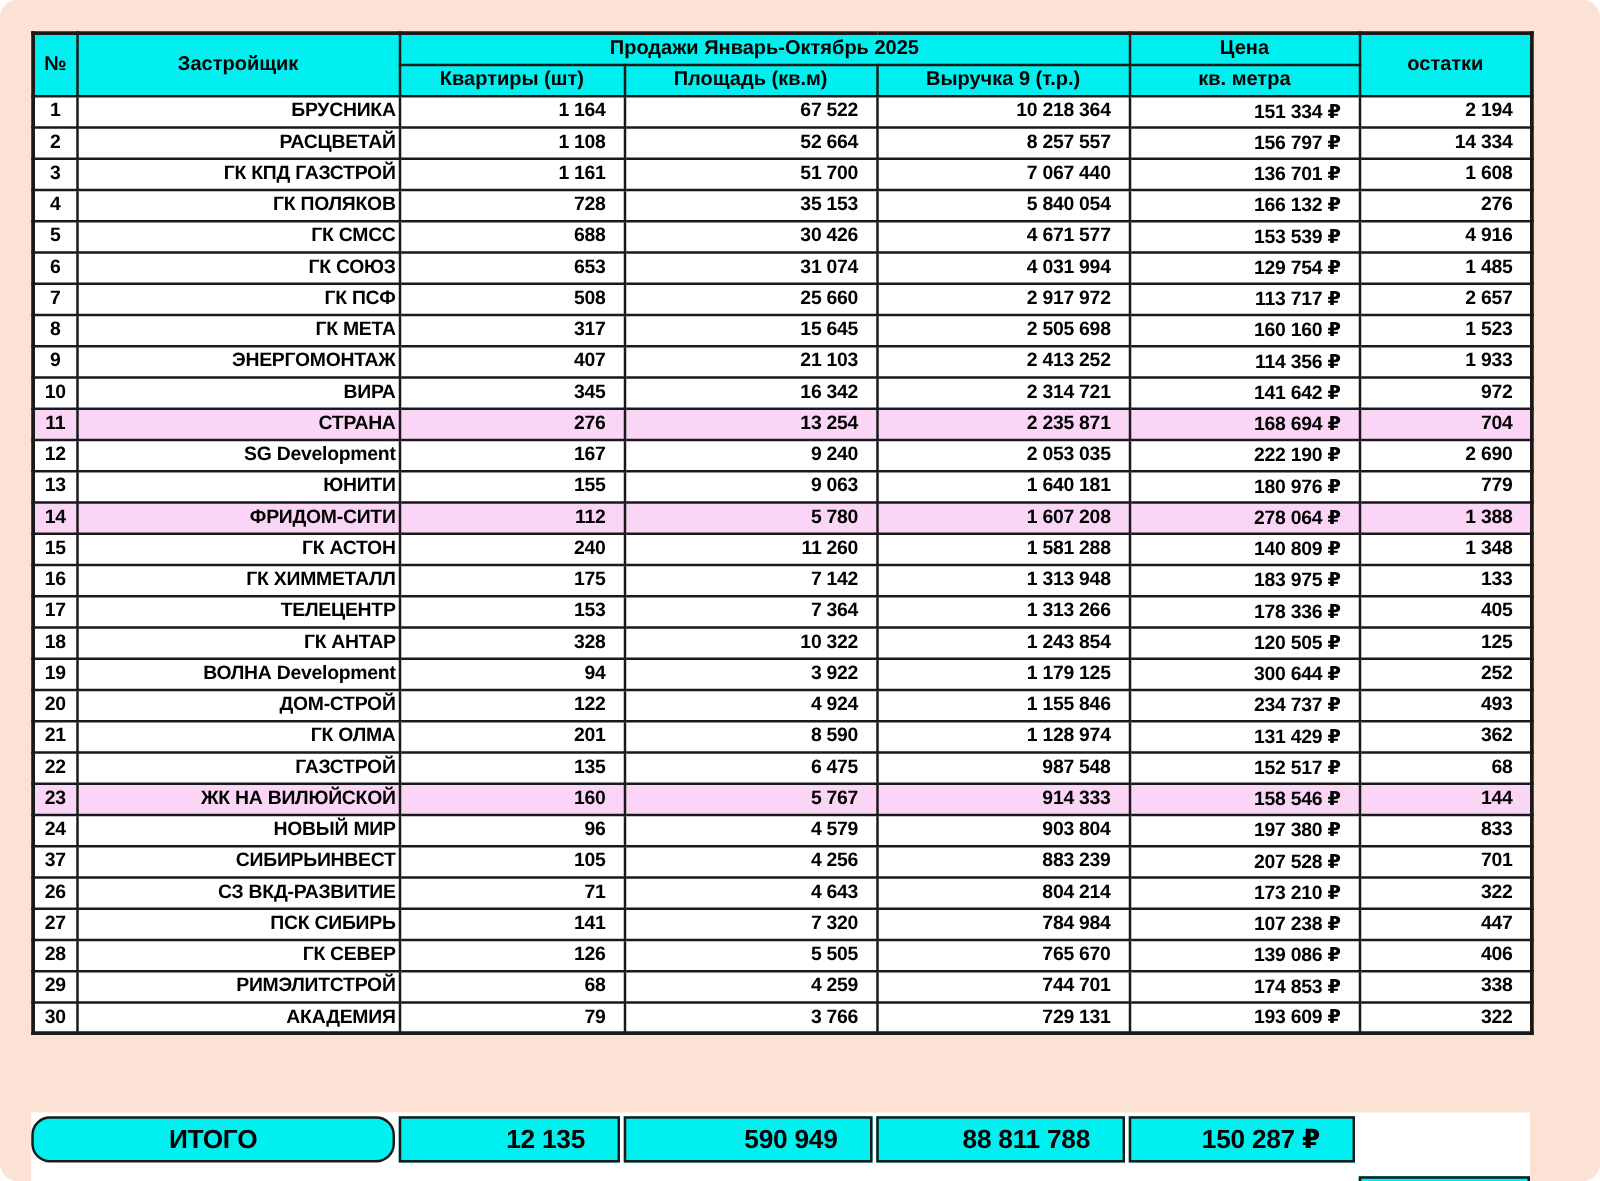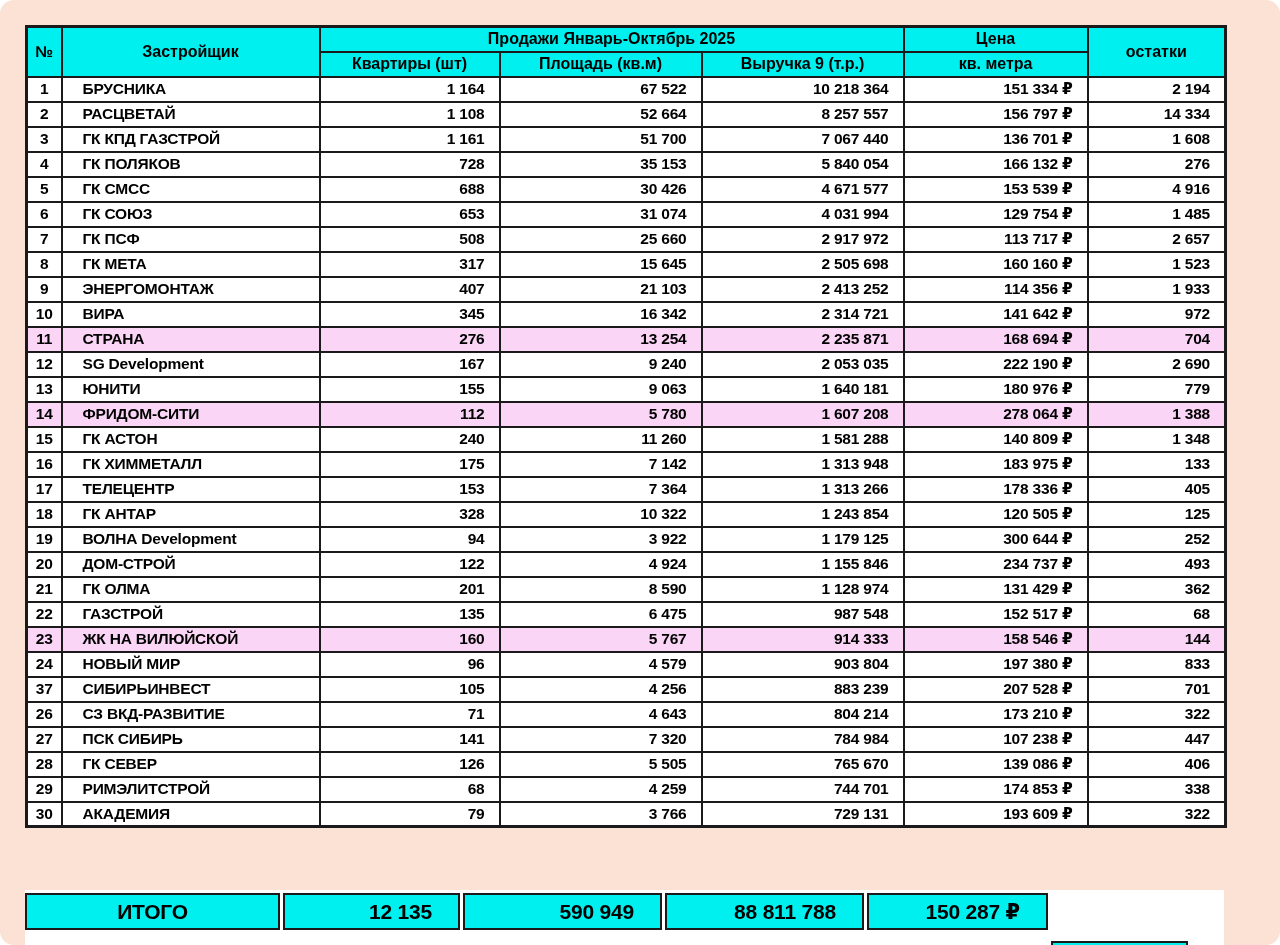--- a/index.html
+++ b/index.html
@@ -35,34 +35,34 @@
     background:var(--header-bg);
     font-size:16px;height:25px;line-height:1.1;
     text-align:center;vertical-align:middle;padding:1px 2px;
   }
   .tbl tbody td{
     background:var(--row-bg);
     height:25px;font-size:15.5px;letter-spacing:-0.2px;
     vertical-align:middle;padding:0 2px;
   }
   .tbl tbody td.c-num{text-align:center;}
-  .tbl tbody td.c-name{text-align:left;padding-left:20px;}
+  .tbl tbody td.c-name{text-align:right;padding-left:20px;}
   .tbl tbody td.c-val{text-align:right;padding-right:14px;}
   .tbl tbody tr.hl td{background:var(--highlight-bg);margin-left:36px;}
   .total-row{
     position:absolute;left:25px;top:890px;width:1199px;
     display:flex;gap:3px;padding-top:3px;background:#ffffff;
   }
   .total-cell{
     height:37px;background:var(--total-bg);
     border:2px solid var(--border);
     display:flex;align-items:center;
     font-weight:bold;font-size:21px;letter-spacing:-0.2px;
   }
-  .tc-label{width:255px;justify-content:center;}
+  .tc-label{width:291px;justify-content:center;border-radius:15px;}
   .tc-apt{width:177px;}
   .tc-area{width:199px;}
   .tc-rev{width:199px;}
   .tc-price{width:181px;}
   .tc-rest{width:137px;margin-top:48px;}
   .tc-r{justify-content:flex-end;padding-right:26px;}
 </style>
 </head>
 <body>
 

